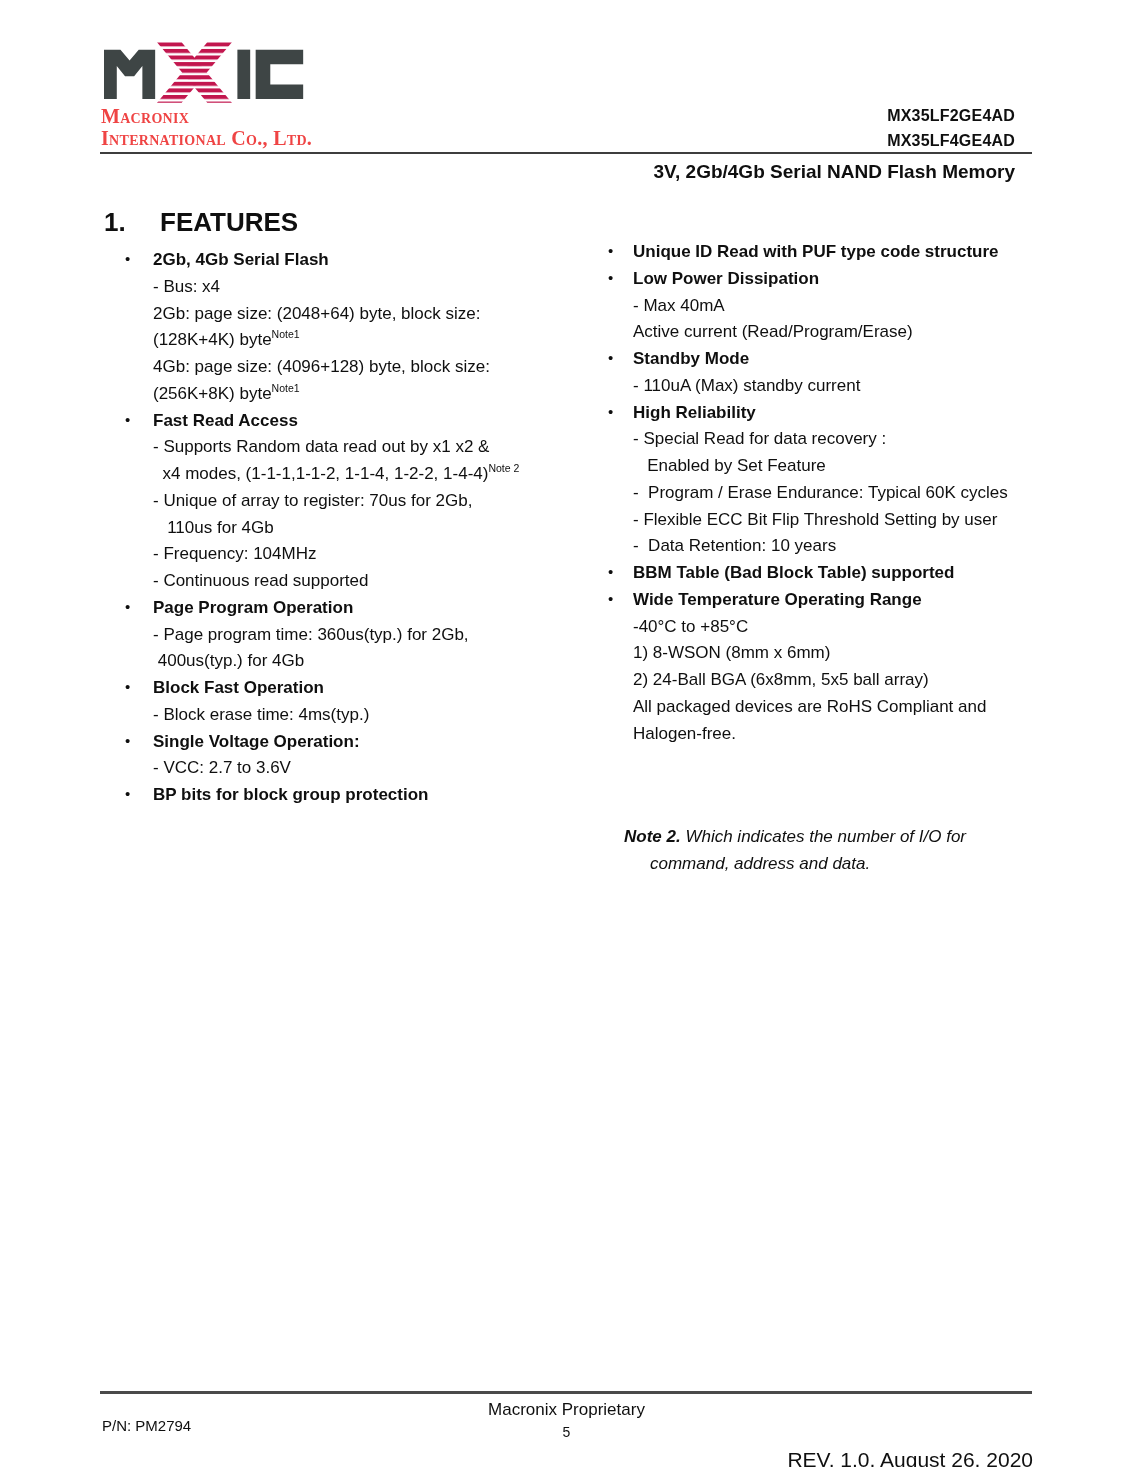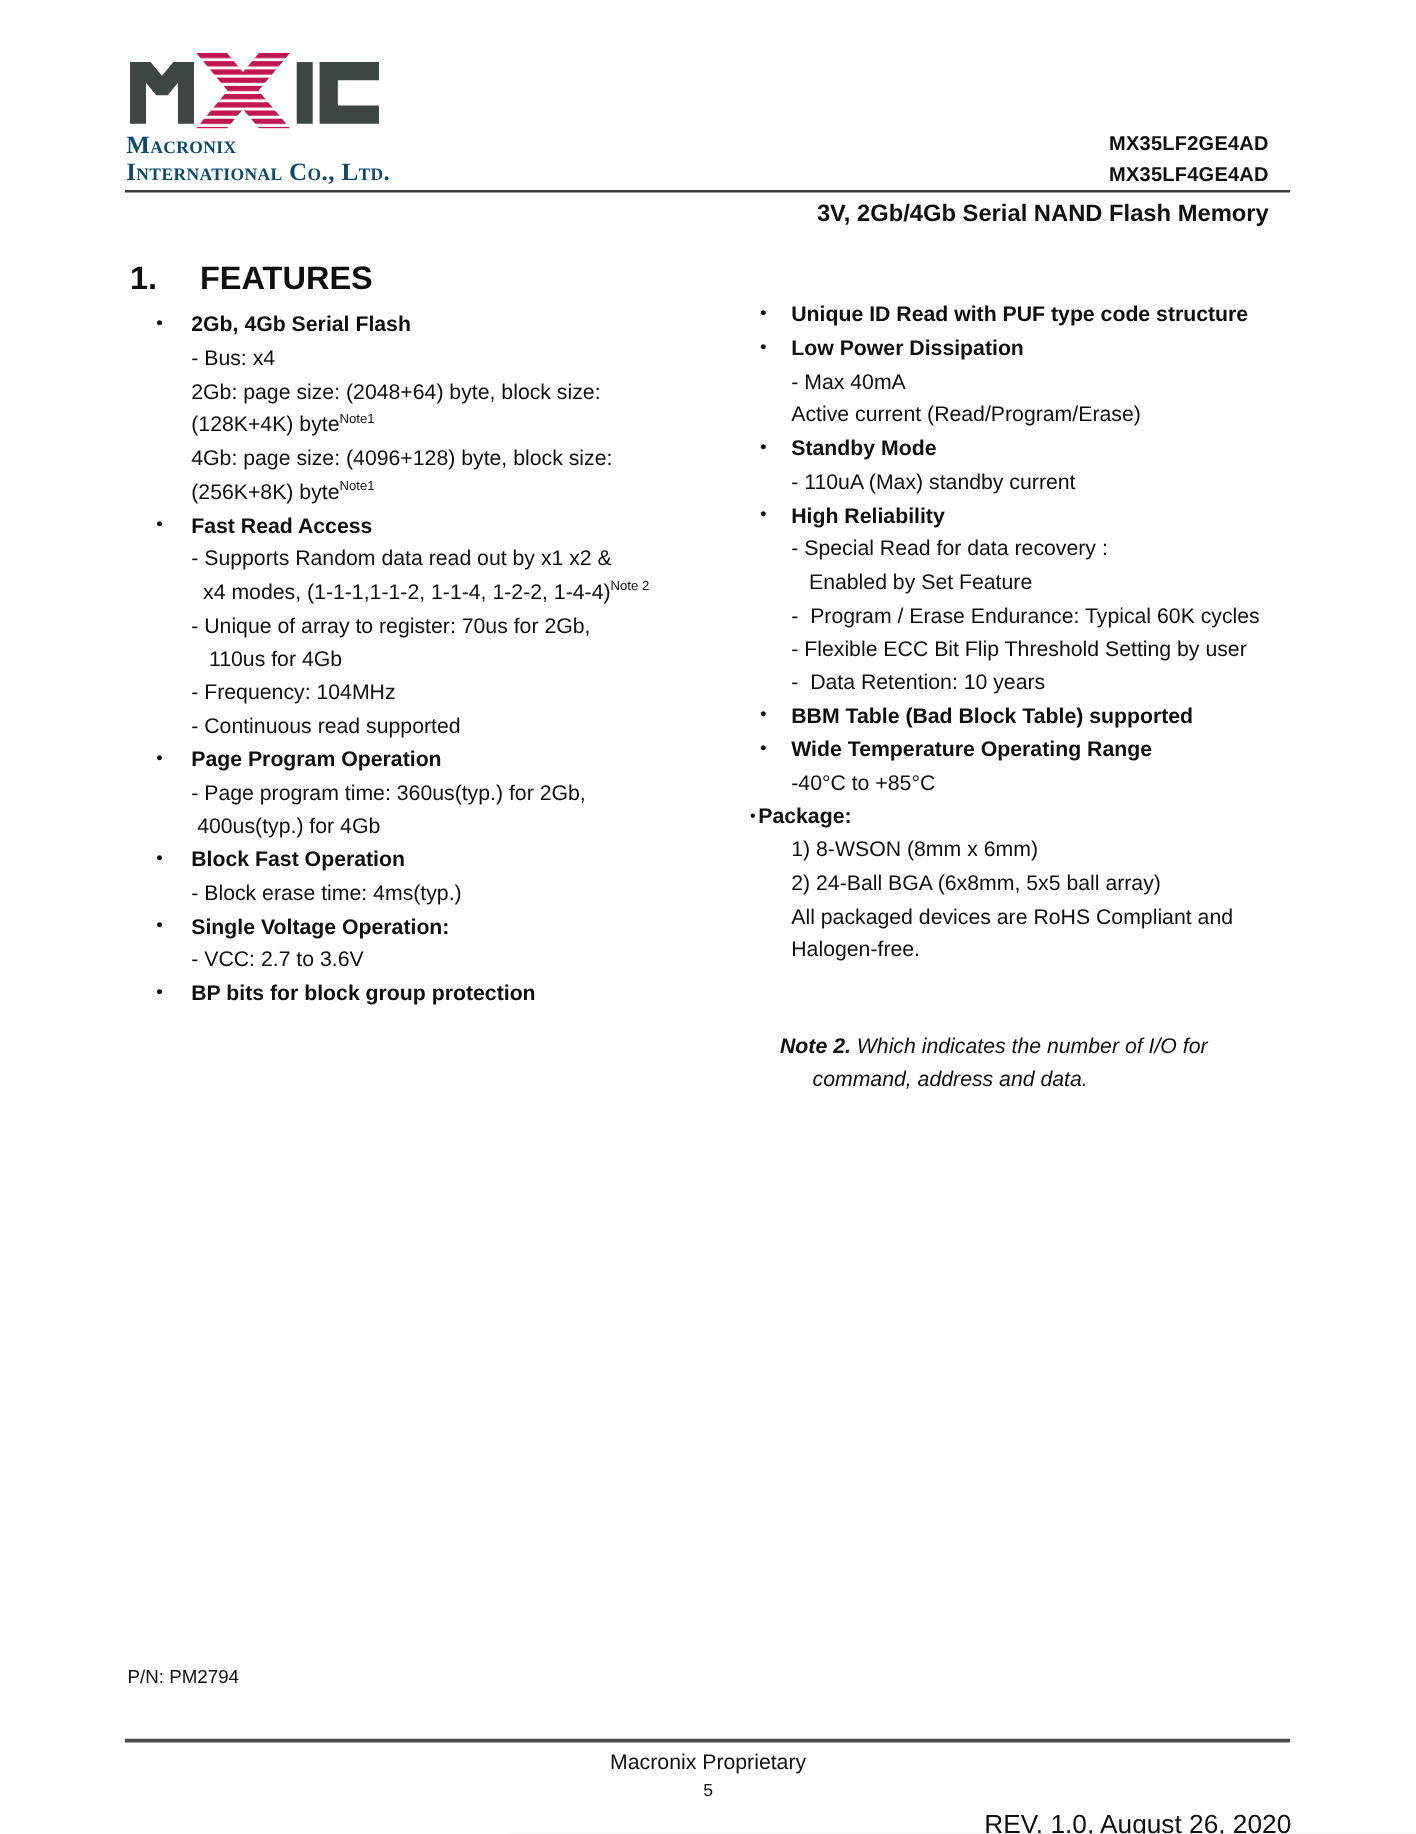--- a/index.html
+++ b/index.html
@@ -6,21 +6,21 @@
   .page{
     position:relative;width:1133px;height:1467px;background:#ffffff;
     font-family:"Liberation Sans",sans-serif;color:#0f0f0f;overflow:hidden;
     margin:0 auto;
   }
   
   .logo{position:absolute;left:104px;top:42px;}
   .company{
     position:absolute;left:101px;top:105px;
     font-family:"Liberation Serif",serif;font-weight:bold;font-variant:small-caps;
-    color:#0c4a6e;font-size:20px;line-height:22px;letter-spacing:.3px;
+    color:#ef4444;font-size:20px;line-height:22px;letter-spacing:.3px;
   }
   .partnos{
     position:absolute;right:118px;top:103px;text-align:left;
     font-weight:bold;font-size:16px;line-height:25px;letter-spacing:.2px;
   }
   .header-rule{position:absolute;left:100px;right:101px;top:152px;height:2px;background:#3d3d3d;}
   .subtitle{position:absolute;right:118px;top:161px;font-weight:bold;font-size:19px;}
   
   .section-heading{position:absolute;left:104px;top:207px;font-weight:bold;font-size:26px;display:flex;}
   .section-number{width:56px;}
@@ -39,21 +39,21 @@
   sup.note-ref{font-size:10.5px;line-height:0;vertical-align:7px;}
   
   .notes{
     position:absolute;left:624px;top:824px;width:422px;
     font-style:italic;font-size:17px;line-height:26.75px;
   }
   .note{padding-left:26px;text-indent:-26px;}
   .note-label{font-weight:bold;}
   
   .footer-rule{position:absolute;left:100px;right:101px;top:1391px;height:3px;background:#4a4a4a;}
-  .footer-left{position:absolute;left:102px;top:1333px;font-size:15px;}
+  .footer-left{position:absolute;left:102px;top:1417px;font-size:15px;}
   .footer-center{position:absolute;left:0;right:0;top:1400px;text-align:center;font-size:17px;}
   .footer-right{position:absolute;right:100px;top:1448px;font-size:21px;}
   .page-number{position:absolute;left:0;right:0;top:1424px;text-align:center;font-size:14px;}
 </style>
 </head>
 <body>
 
 <div class="page">
 
   <svg class="logo" role="img" width="201" height="61" viewBox="0 0 220 66" aria-label="MXIC">
@@ -149,21 +149,20 @@
         <div class="feature-line"><span>-  Data Retention: 10 years</span></div>
       </div>
       <div class="feature">
         <div class="feature-head"><span class="bullet">•</span><span class="feature-title">BBM Table (Bad Block Table) supported</span></div>
       </div>
       <div class="feature">
         <div class="feature-head"><span class="bullet">•</span><span class="feature-title">Wide Temperature Operating Range</span></div>
         <div class="feature-line"><span>-40°C to +85°C</span></div>
       </div>
       <div class="feature tight">
-        <div class="feature-head"><span class="bullet">•</span><span class="feature-title">Package:</span></div>
         <div class="feature-line"><span>1) 8-WSON (8mm x 6mm)</span></div>
         <div class="feature-line"><span>2) 24-Ball BGA (6x8mm, 5x5 ball array)</span></div>
         <div class="feature-line"><span>All packaged devices are RoHS Compliant and</span></div>
         <div class="feature-line"><span>Halogen-free.</span></div>
       </div>
     </div>
 
   <div class="notes">
       <div class="note"><span class="note-label">Note 2.</span><span> Which indicates the number of I/O for command, address and data.</span></div>
     </div>

